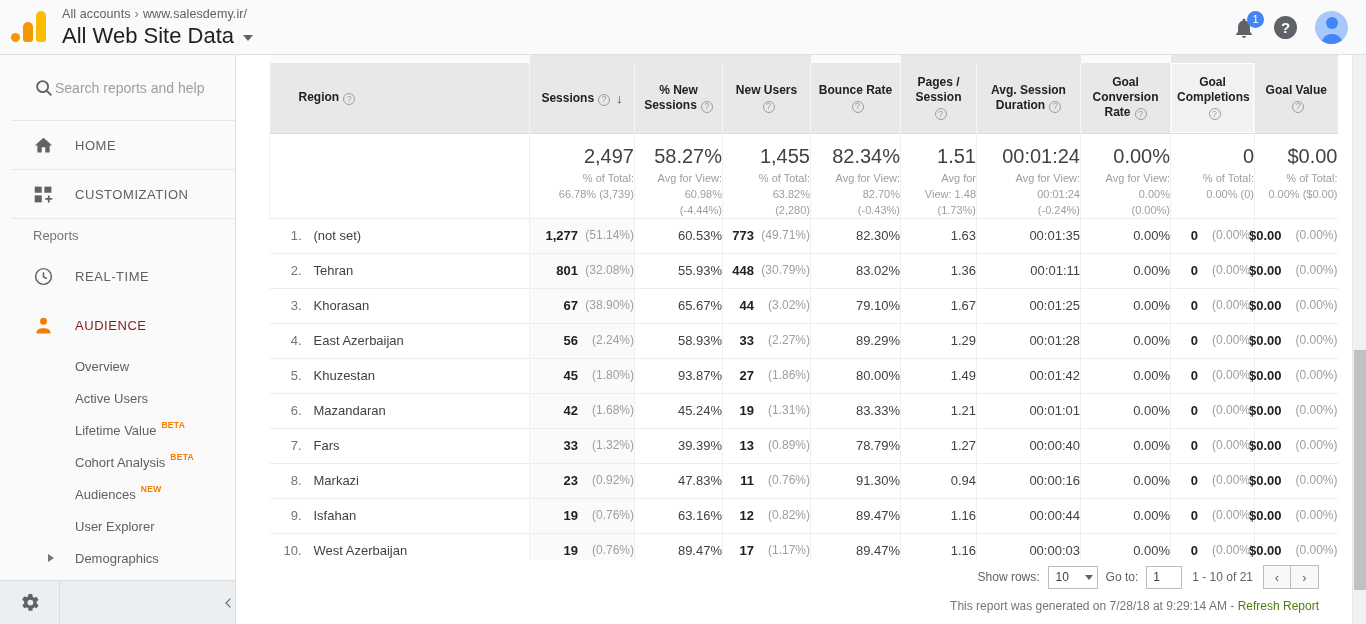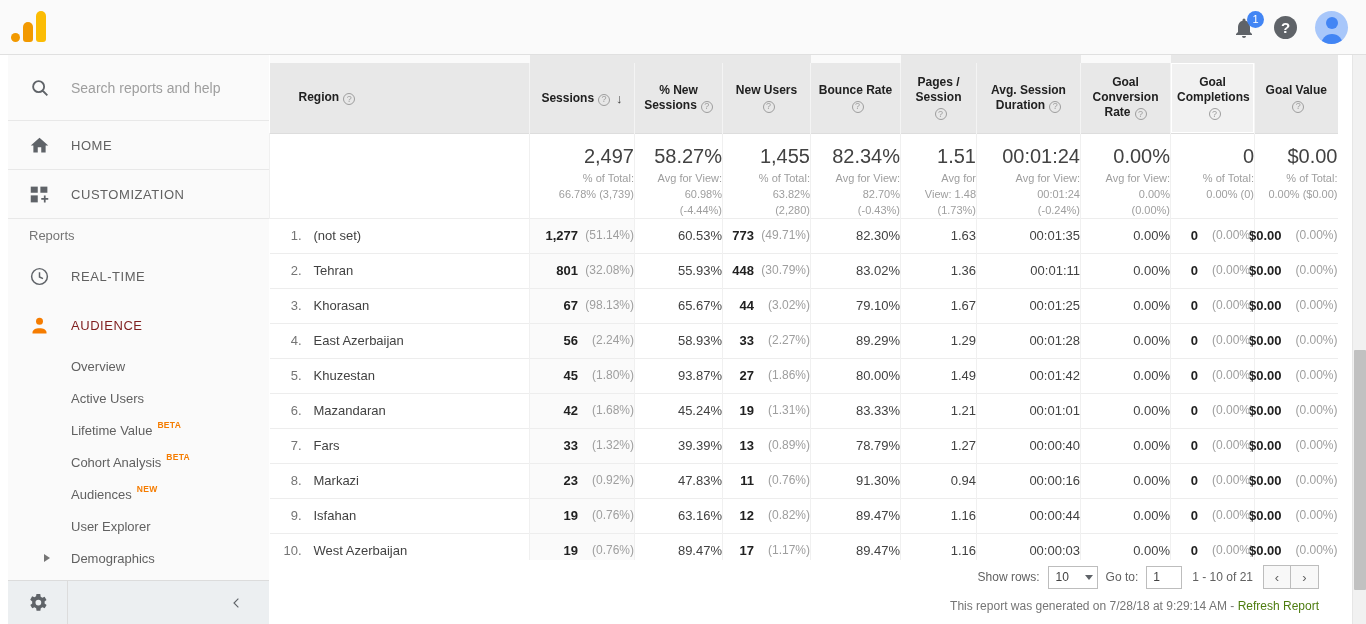--- a/index.html
+++ b/index.html
@@ -69,22 +69,22 @@
     border-radius: 50%; background: #4285f4;
   }
   .avatar::after {
     content: ""; position: absolute; left: 50%; bottom: -6px;
     transform: translateX(-50%); width: 22px; height: 16px;
     border-radius: 11px 11px 0 0; background: #4285f4;
   }
 
   
   .sidebar {
-    position: absolute; top: 55px; left: 8px; width: 268px; height: 569px;
-    background: #fafafa; border-right: 1px solid #e0e0e0; overflow: hidden;
+    position: absolute; top: 55px; left: 0; width: 236px; height: 569px;
+    background: #fafafa; border-right: 1px solid #e0e0e0; overflow: hidden; padding-left: 12px;
   }
   .search-row {
     height: 66px; display: flex; align-items: center;
     border-bottom: 1px solid #e8e8e8; padding-left: 21px;
   }
   .search-icon-box { width: 42px; display: flex; align-items: center; }
   .search-input {
     border: none; background: transparent; outline: none;
     font-family: "Liberation Sans", sans-serif; font-size: 14px;
     color: #424242; width: 190px;
@@ -253,20 +253,29 @@
 </style>
 </head>
 <body>
 
 <div class="topbar">
   <div class="ga-logo">
     <div class="bars">
       <div class="b1"></div>
         <div class="b2"></div>
         <div class="b3"></div>
+    </div>
+  </div>
+  <div class="acct-block">
+    <div class="breadcrumb">
+      <span>All accounts</span><span class="sep">›</span><span>www.salesdemy.ir/</span>
+    </div>
+    <div class="view-title">
+      <span>All Web Site Data</span>
+      <span class="caret"></span>
     </div>
   </div>
 
   <div class="topbar-right">
     <div class="bell-wrap">
       <svg width="24" height="24" viewBox="0 0 24 24" aria-hidden="true">
         <path fill="#5f6368" d="M12 22c1.1 0 2-.9 2-2h-4a2 2 0 0 0 2 2zm6-6v-5c0-3.07-1.64-5.64-4.5-6.32V4a1.5 1.5 0 1 0-3 0v.68C7.63 5.36 6 7.92 6 11v5l-2 2v1h16v-1l-2-2z"></path>
       </svg>
       <span class="badge">1</span>
     </div>
@@ -552,21 +561,21 @@
           <tr>
             <td class="region-c">
               <div class="region-inner">
                 <span class="rank">3.</span>
                 <span class="rname">Khorasan</span>
               </div>
             </td>
             <td class="sortedcol">
               <span class="twocol">
                 <span class="m val-main">67</span>
-                <span class="p val-pct">(98.13%)</span>
+                <span class="p val-pct">(38.90%)</span>
               </span>
             </td>
             <td>65.67%</td>
             <td>
               <span class="twocol">
                 <span class="m val-main">44</span>
                 <span class="p val-pct">(3.02%)</span>
               </span>
             </td>
             <td>79.10%</td>

